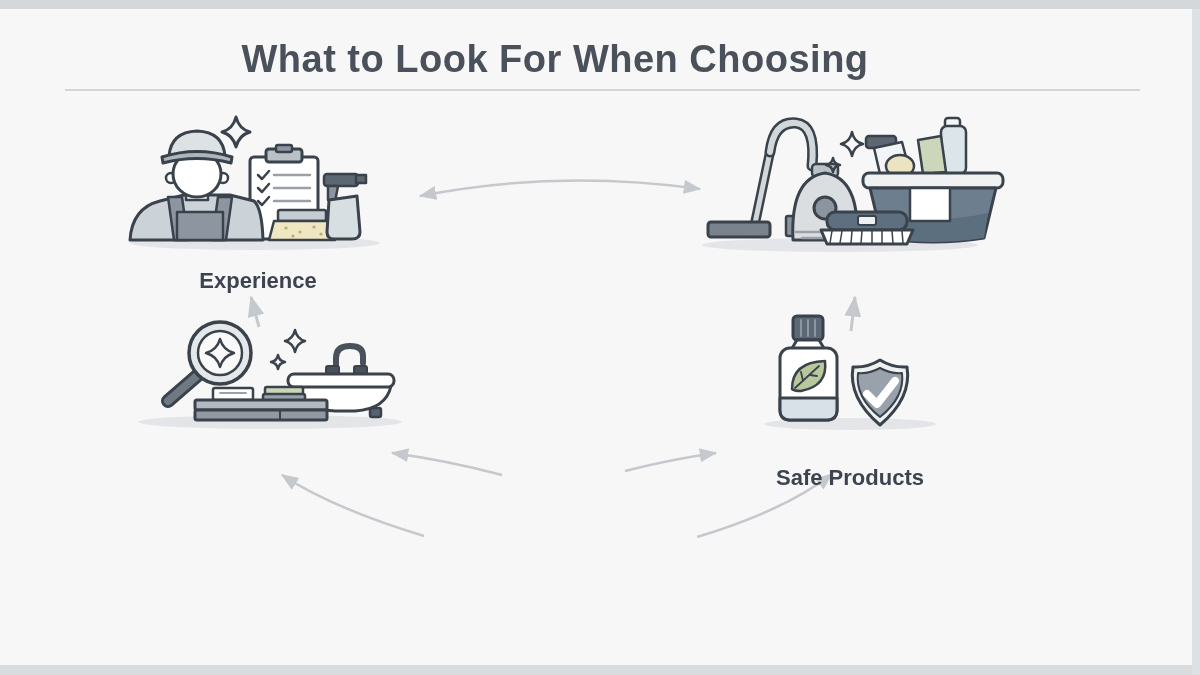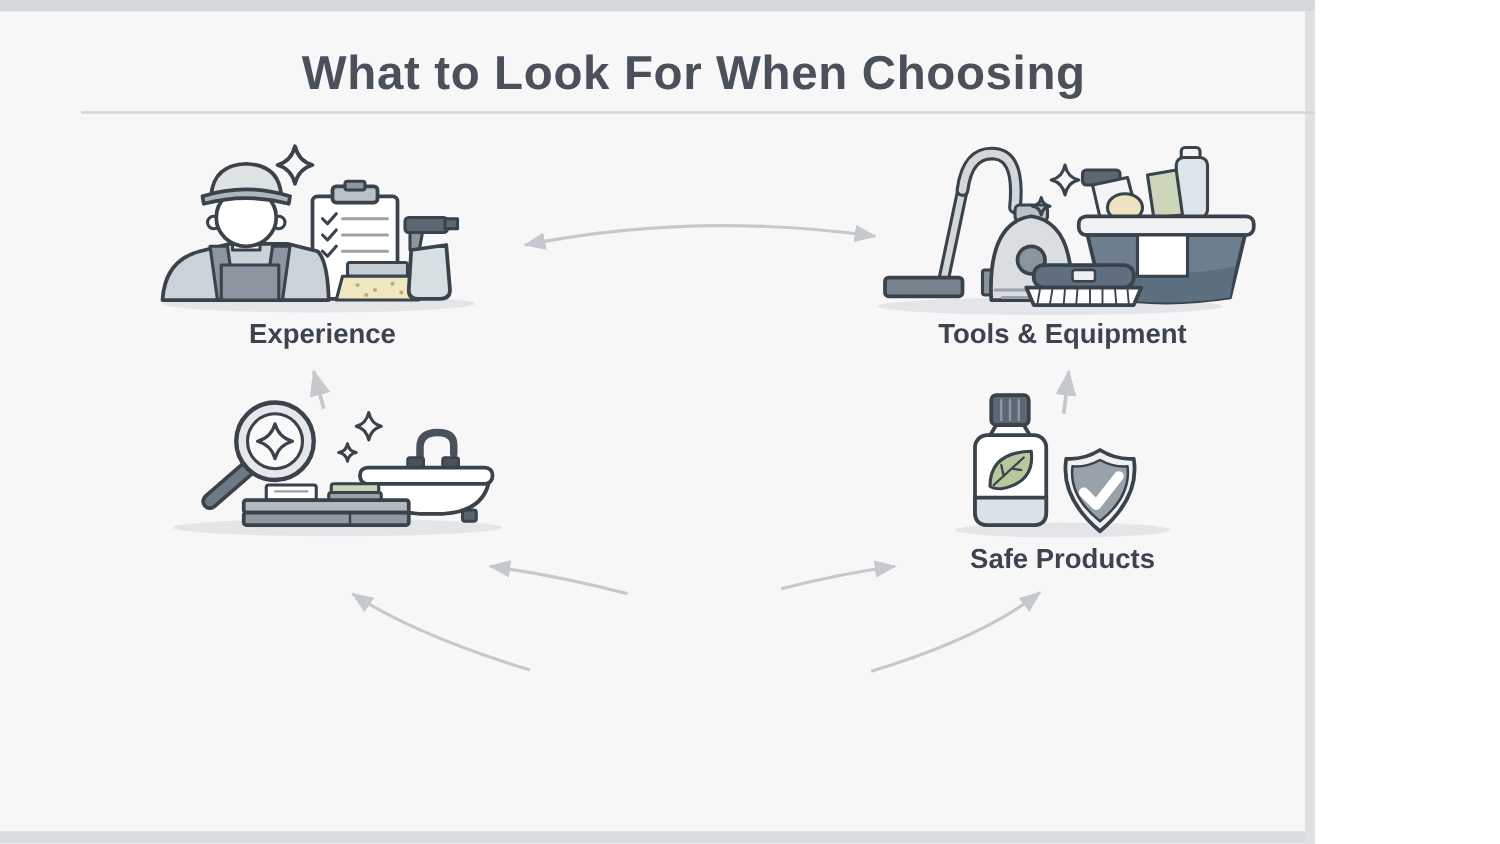--- a/index.html
+++ b/index.html
@@ -1,29 +1,29 @@
 <!DOCTYPE html>
 <html style="--bg: #f7f7f8; --bar-top: #d5d8db; --bar-bottom: #d9dcdf; --bar-right: #dde1e4; --title-color: #4a515a; --label-color: #3d4450; --rule-color: #d4d5d8; --arrow-color: #c5c8cc; --outline-ink: #3a424b; --star-fill: #f6eecb; --leaf-green: #b9c79d; --bucket-blue: #6d7f8f; --shield-grey: #99a2ab; --badge-grey: #b5bbc2;"><head>
 <meta charset="utf-8">
 <style>
   html,body{margin:0;padding:0;}
   body{font-family:"Liberation Sans","DejaVu Sans",sans-serif;}
-  #canvas{position:relative;width:1052px;height:675px;background:var(--bg,#f7f7f8);overflow:hidden;text-decoration:underline;}
+  #canvas{position:relative;width:1200px;height:675px;background:var(--bg,#f7f7f8);overflow:hidden;text-decoration:underline;}
   .bar-top{position:absolute;left:0;top:0;width:1200px;height:9px;background:var(--bar-top,#d5d8db);}
   .bar-bottom{position:absolute;left:0;bottom:0;width:1200px;height:10px;background:var(--bar-bottom,#d9dcdf);}
   .bar-right{position:absolute;right:0;top:9px;width:8px;height:666px;background:var(--bar-right,#dde1e4);}
   .title{position:absolute;top:38px;left:0;width:1110px;text-align:center;
          font-size:38px;font-weight:bold;letter-spacing:.5px;color:var(--title-color,#4a515a);}
   .rule{position:absolute;top:89px;left:65px;width:1075px;height:2px;background:var(--rule-color,#d4d5d8);}
   .feature{position:absolute;display:flex;flex-direction:column;align-items:center;}
-  .feature .label{font-size:22px;font-weight:bold;color:var(--label-color,#3d4450);margin-top:2px;white-space:nowrap;}
+  .feature .label{font-size:22px;font-weight:bold;color:var(--label-color,#3d4450);margin-top:16px;white-space:nowrap;}
   #f-experience{left:118px;top:112px;width:280px;}
   #f-tools{left:690px;top:112px;width:320px;}
   #f-thorough{left:130px;top:308px;width:280px;}
-  #f-safe{left:755px;top:310px;width:190px;}
+  #f-safe{left:755px;top:310px;width:190px;gap:17px;}
   #f-guarantee{left:407px;top:450px;width:300px;}
   #arrows{position:absolute;left:0;top:0;}
   .arrow{stroke:var(--arrow-color,#c5c8cc);fill:none;}
   .ah{fill:var(--arrow-color,#c5c8cc);}
   svg{display:block;}
 </style>
 </head>
 <body>
 
 <div id="canvas">
@@ -145,21 +145,20 @@
             <line x1="152" y1="119" x2="150" y2="131"></line>
           <line x1="162" y1="119" x2="161" y2="131"></line>
             <line x1="172" y1="119" x2="171" y2="131"></line>
           <line x1="182" y1="119" x2="182" y2="131"></line>
             <line x1="192" y1="119" x2="192" y2="131"></line>
           <line x1="202" y1="119" x2="203" y2="131"></line>
             <line x1="212" y1="119" x2="213" y2="131"></line>
         </g>
       </g>
     </svg>
-    <div class="label">Tools &amp; Equipment</div>
   </div>
 
   <div class="feature" id="f-thorough">
     <svg width="280" height="122" viewBox="0 0 280 122" stroke-linecap="round" stroke-linejoin="round">
       <ellipse cx="140" cy="114" rx="132" ry="7" fill="#e3e5e8"></ellipse>
       <g stroke="#3a424b">
         <path d="M 206 66 V 50 Q 206 38 220 38 Q 233 38 233 48 V 55" fill="none" stroke="#49525b" stroke-width="6"></path>
         <rect x="196" y="58" width="13" height="8" rx="2" fill="#49525b" stroke-width="2"></rect>
         <rect x="224" y="58" width="13" height="8" rx="2" fill="#49525b" stroke-width="2"></rect>
         <rect x="182" y="100" width="11" height="9" rx="2" fill="#59636d" stroke-width="2.5"></rect>

